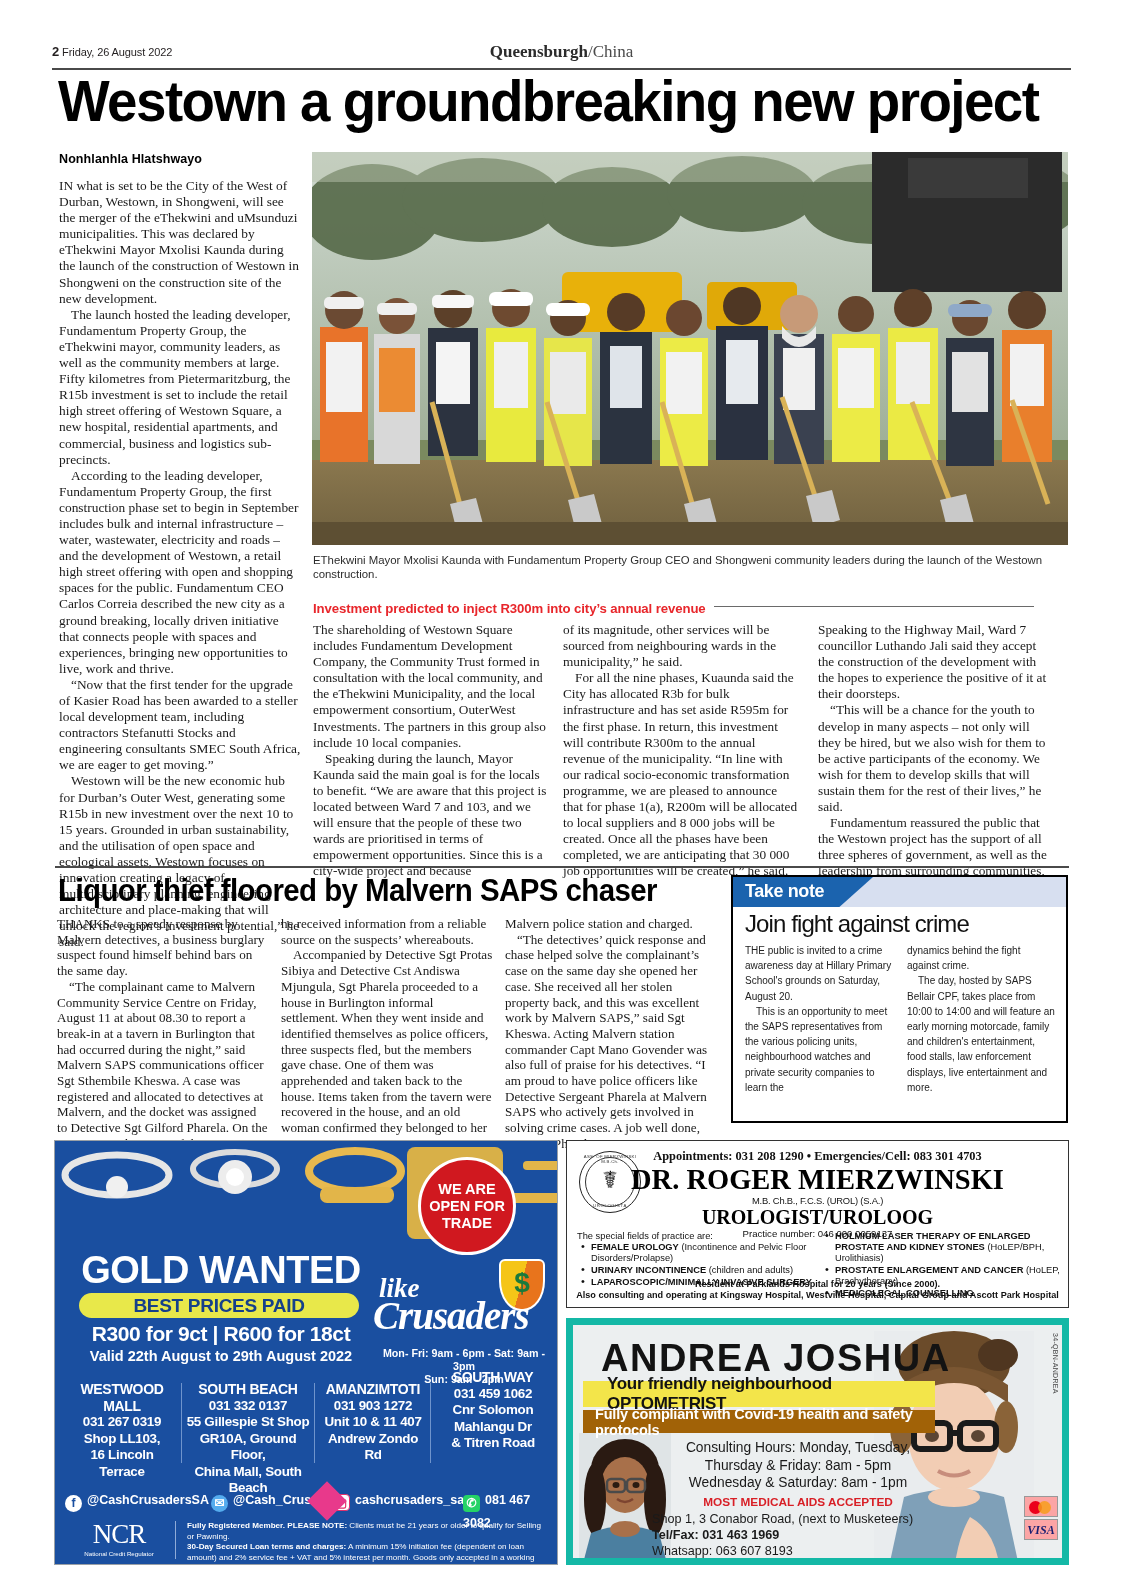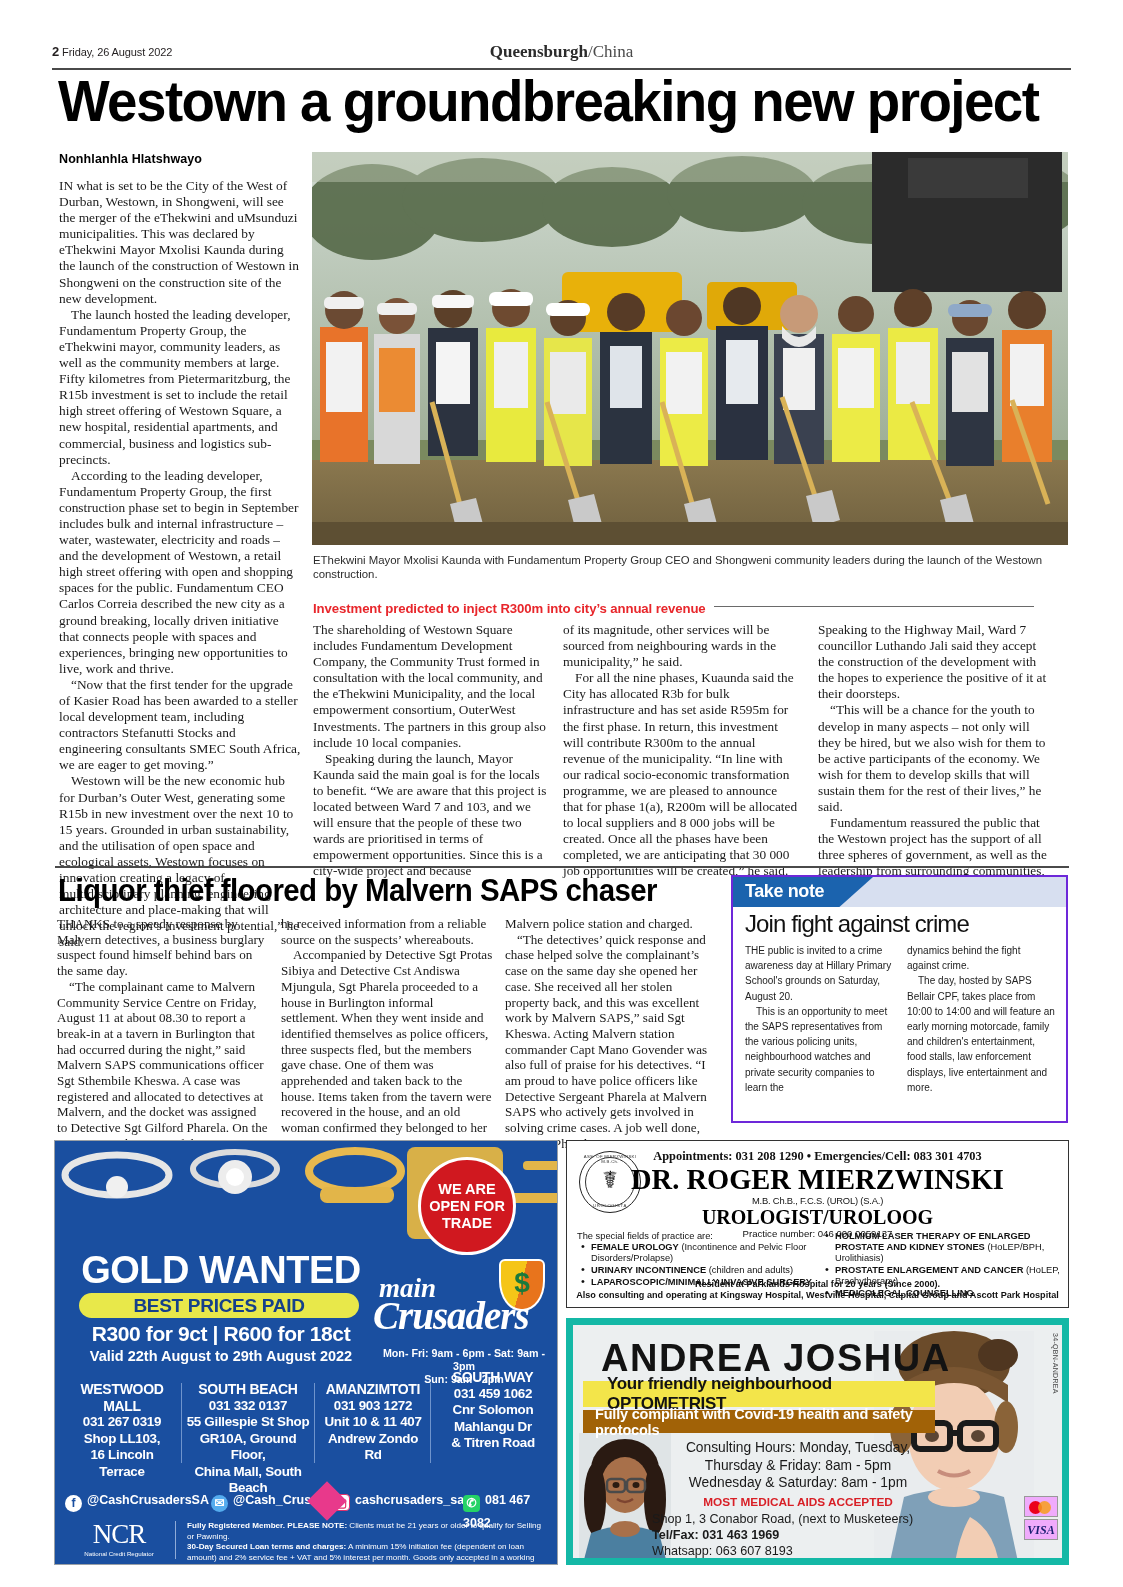--- a/index.html
+++ b/index.html
@@ -135,21 +135,21 @@
   }
   .s2col p { text-indent: 12px; }
   .s2col p.first { text-indent: 0; }
   #s2c1 { left: 0; }
   #s2c2 { left: 224px; }
   #s2c3 { left: 448px; }
 
   
   .takenote {
     position: absolute; left: 731px; top: 875px; width: 337px; height: 248px;
-    border: 2px solid #6d28d9;
+    border: 2px solid #000000;
     background: #fff;
   }
   .tn-band {
     position: absolute; left: 0; top: 0; width: 100%; height: 30px;
     background: #d7dff0;
   }
   .tn-tab {
     position: absolute; left: 0; top: 0; height: 30px; width: 140px;
     background: #1b63ae;
     clip-path: polygon(0 0, 100% 0, 76% 100%, 0 100%);
@@ -448,21 +448,21 @@
     overflow: hidden;
   }
   .opt-photo-right {
     position: absolute; right: 28px; top: 6px; width: 160px; height: 240px;
     overflow: hidden;
   }
   .opt-cards {
     position: absolute; right: 4px; bottom: 16px; width: 34px;
   }
   .card-mc, .card-visa {
-    width: 34px; height: 21px; border: 1px solid #999; background: #f0abfc;
+    width: 34px; height: 21px; border: 1px solid #999; background: #fca5a5;
     margin-bottom: 2px; position: relative;
   }
   .card-mc .c1, .card-mc .c2 {
     position: absolute; top: 4px; width: 13px; height: 13px; border-radius: 50%;
   }
   .card-mc .c1 { left: 4px; background: #eb001b; }
   .card-mc .c2 { left: 13px; background: #f79e1b; opacity: 0.85; }
   .card-visa span {
     position: absolute; left: 0; right: 0; top: 3px; text-align: center;
     font-family: "Liberation Serif", serif; font-style: italic;
@@ -722,21 +722,21 @@
     <div class="cc-open-badge">
       <span>WE ARE OPEN FOR TRADE</span>
     </div>
     <div class="cc-gold">GOLD WANTED</div>
     <div class="cc-best">
       <span>BEST PRICES PAID</span>
     </div>
     <div class="cc-price">R300 for 9ct | R600 for 18ct</div>
     <div class="cc-valid">Valid 22th August to 29th August 2022</div>
     <div class="cc-logo">
-      <span class="cash">main</span>
+      <span class="cash">like</span>
       <span class="crus">Crusaders</span>
       <div class="cc-shield">
         <div class="s">$</div>
       </div>
     </div>
     <div class="cc-hours" id="cc-hours-el">
         <div>Mon- Fri: 9am - 6pm - Sat: 9am - 3pm</div>
         <div>Sun: 9am - 2pm</div>
       </div>
     <div class="cc-stores">

